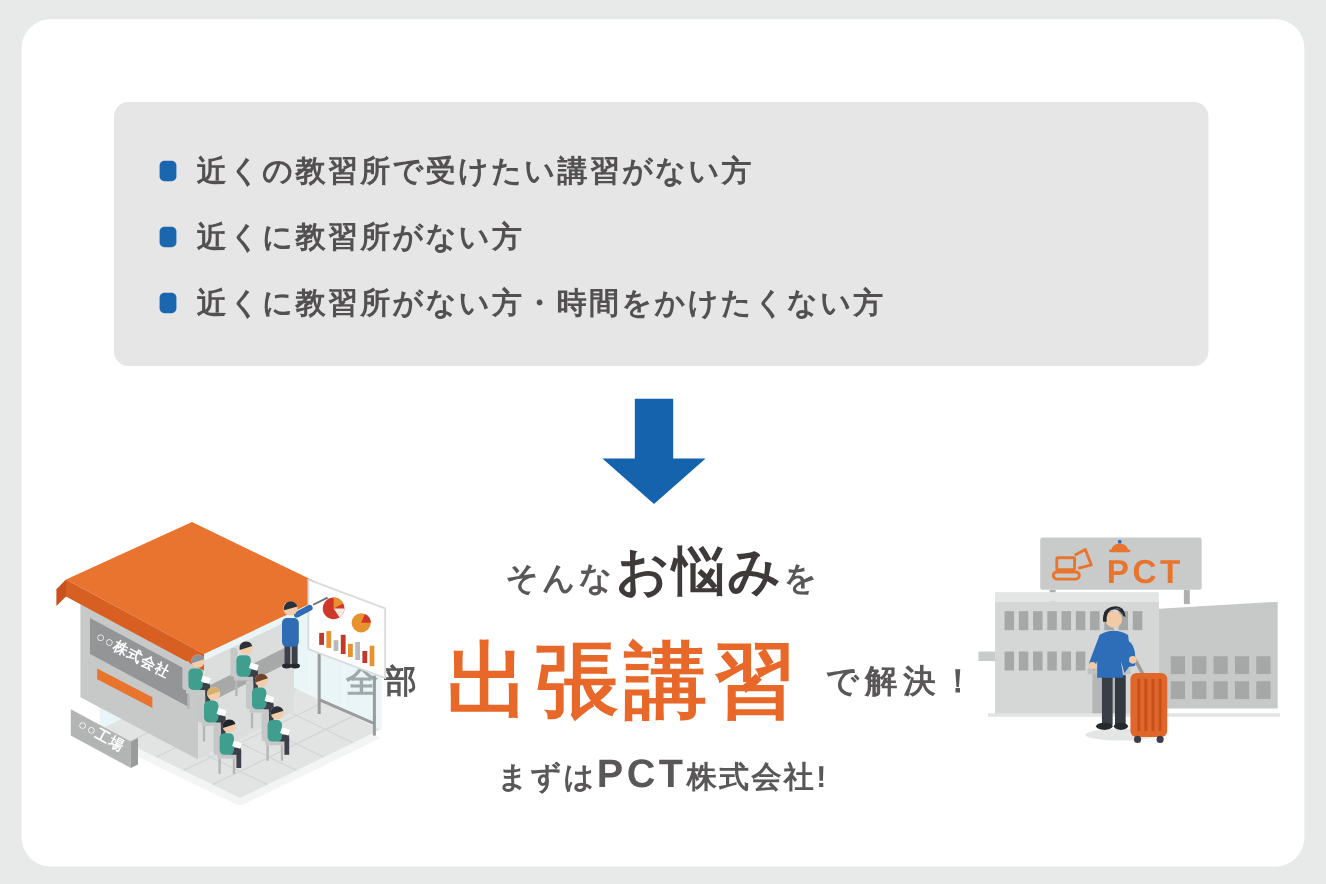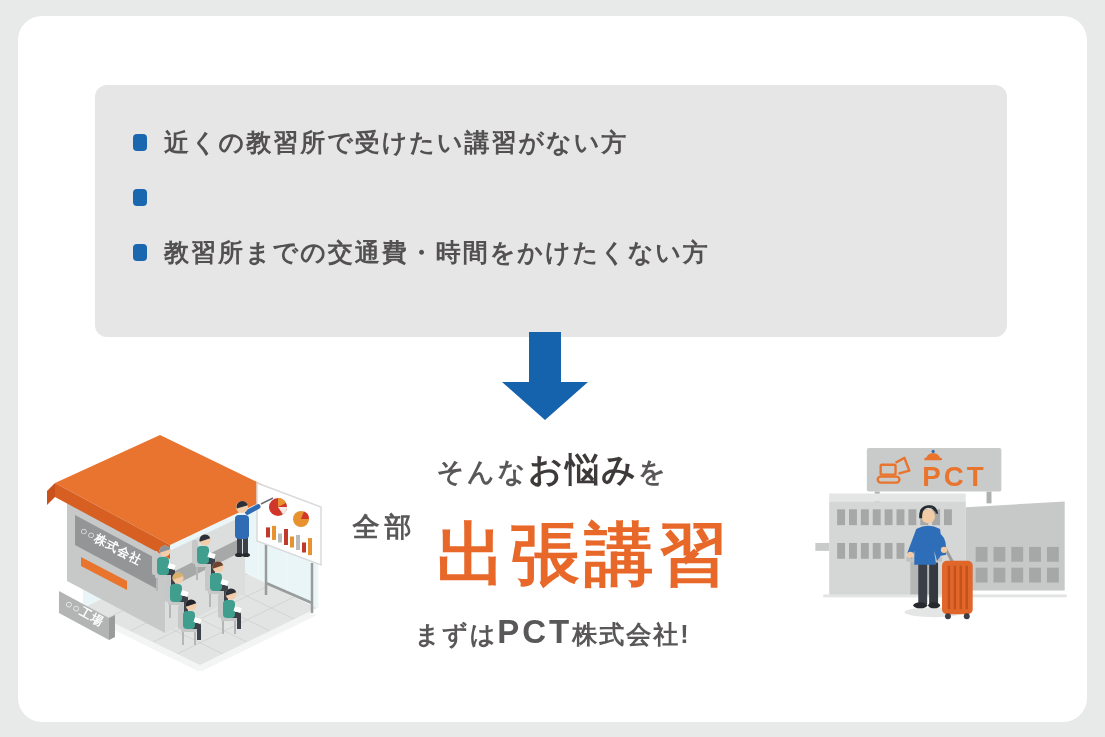--- a/index.html
+++ b/index.html
@@ -2,36 +2,36 @@
 <html><head>
 <meta charset="utf-8">
 <style>
   * { margin:0; padding:0; box-sizing:border-box; }
   body { font-family:"Liberation Sans","DejaVu Sans",sans-serif; }
   .page { position:relative; width:1105px; height:737px; background:#e8e9e9; overflow:hidden; }
   .card { position:absolute; left:18px; top:16px; width:1069px; height:706px;
           background:#ffffff; border-radius:24px; }
 
   
-  .problem-box { position:absolute; left:77px; top:69px; width:912px; height:252px;
+  .problem-box { position:absolute; left:77px; top:69px; width:912px; height:220px;
                  background:#e6e6e6; border-radius:12px; padding:30px 0 0 38px; }
   .problem-list { list-style:none; }
   .problem-item { display:flex; align-items:center; height:55px; }
   .bullet { flex:0 0 auto; width:14px; height:17px; border-radius:4px; background:#1a67b0; margin-right:17px; }
   .problem-text { font-size:25px; font-weight:bold; color:#535051; letter-spacing:2px; }
 
   
   .arrow-wrap { position:absolute; top:316px; left:calc(50% - 8px); transform:translateX(-50%); }
 
   
   .solution { position:absolute; top:431px; left:50%; transform:translateX(-50%);
               width:640px; text-align:center; color:#595757; white-space:nowrap; }
   .sol-line1 { font-size:27px; font-weight:bold; letter-spacing:3px; }
-  .sol-line1 .em { font-size:34px; color:#3e3a39; letter-spacing:2px; }
-  .sol-line2 { display:flex; justify-content:center; margin-top:16px; }
+  .sol-line1 .em { font-size:44px; color:#3e3a39; letter-spacing:2px; }
+  .sol-line2 { display:flex; justify-content:center; align-items:center; margin-top:16px; }
   .sol-line2 .small { font-size:27px; font-weight:bold; letter-spacing:5px; }
   .sol-line2 .em { font-size:69px; font-weight:bold; color:#e8682a; letter-spacing:5px; margin:0 20px; }
   .sol-line3 { margin-top:12px; font-size:25px; font-weight:bold; letter-spacing:2px; }
   .sol-line3 .em { font-size:33px; letter-spacing:3px; }
 
   
   .illus-left  { position:absolute; left:27px;  top:407px; width:280px; height:248px; }
   .illus-right { position:absolute; left:792px; top:428px; width:268px; height:188px; }
   svg text { font-family:"Liberation Sans","DejaVu Sans",sans-serif; }
 </style>
@@ -42,39 +42,41 @@
   <div class="card">
 
     <div class="problem-box">
       <ul class="problem-list">
         <li class="problem-item">
           <span class="bullet"></span>
           <span class="problem-text">近くの教習所で受けたい講習がない方</span>
         </li>
         <li class="problem-item">
           <span class="bullet"></span>
+          <span class="problem-text">近くに教習所がない方</span>
         </li>
         <li class="problem-item">
           <span class="bullet"></span>
-          <span class="problem-text">教習所までの交通費・時間をかけたくない方</span>
+          <span class="problem-text">近くに教習所がない方・時間をかけたくない方</span>
         </li>
       </ul>
     </div>
 
     <div class="arrow-wrap">
       <svg width="86" height="88" viewBox="0 0 86 88">
         <polygon points="27,0 59,0 59,50 86,50 43,88 0,50 27,50" fill="#1563ad"></polygon>
       </svg>
     </div>
 
     <div class="solution">
       <div class="sol-line1"><span>そんな</span><span class="em">お悩み</span><span>を</span></div>
       <div class="sol-line2">
         <span class="small">全部</span>
         <span class="em">出張講習</span>
+        <span class="small">で解決！</span>
       </div>
       <div class="sol-line3"><span>まずは</span><span class="em">PCT</span><span>株式会社!</span></div>
     </div>
 
     <svg class="illus-left" viewBox="0 0 280 248">
 
       <polygon points="155,135 272,192 155,249 38,192" fill="#f3f4f4"></polygon>
       <polygon points="155,128 272,185 155,242 38,185" fill="#e2e4e4"></polygon>
       <clipPath id="floorClip">
           <polygon points="155,128 272,185 155,242 38,185"></polygon>

